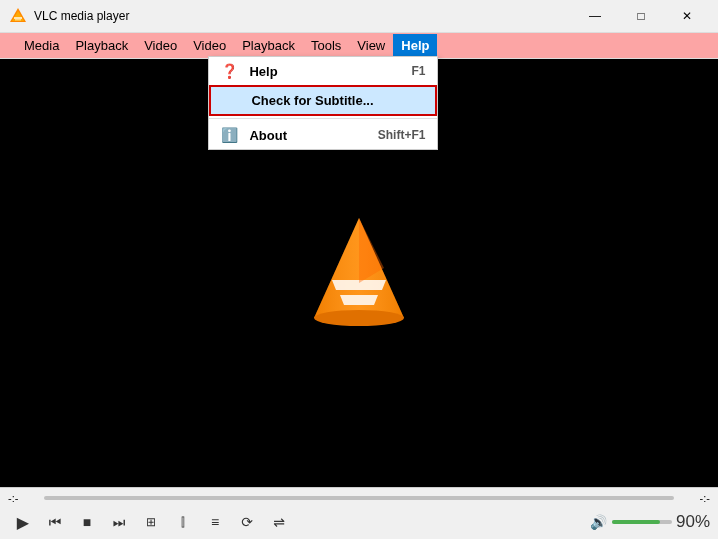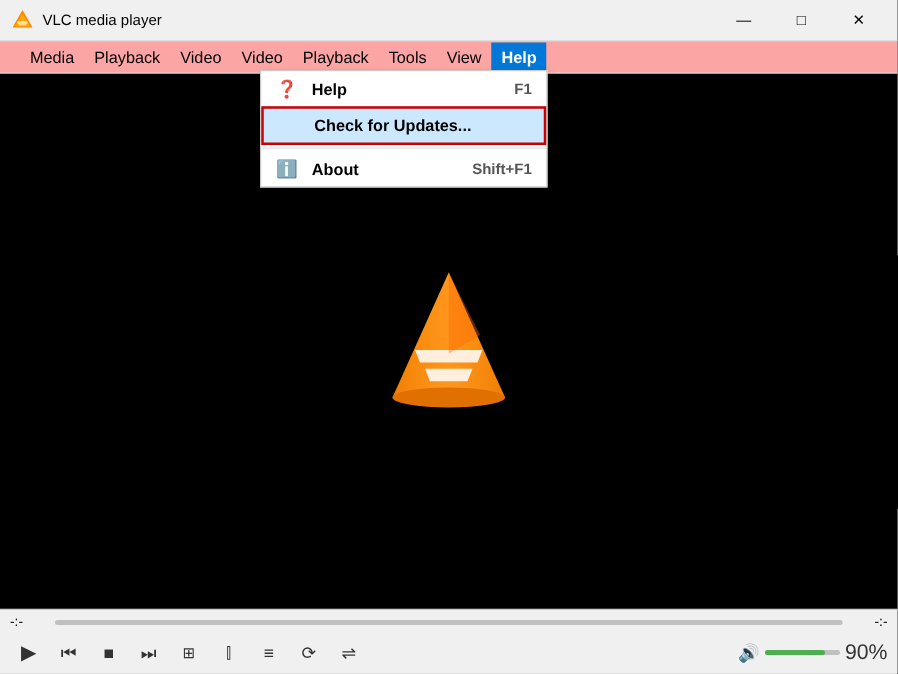--- a/index.html
+++ b/index.html
@@ -131,21 +131,21 @@
     <div class="dropdown" style="top:22px; right:-1px; left:auto; min-width:230px;">
 
       <div class="dropdown-item">
         <span class="item-icon" style="color:#f0a000;">❓</span>
         <span class="item-label">Help</span>
         <span class="item-shortcut">F1</span>
       </div>
 
       <div class="dropdown-item highlighted" style="border:2px solid #cc0000; background:#cce8ff;">
         <span class="item-icon"></span>
-        <span class="item-label">Check for Updates...</span>
+        <span class="item-label">Check for Subtitle...</span>
         <span class="item-shortcut"></span>
       </div>
       <div class="dropdown-divider"></div>
 
       <div class="dropdown-item">
         <span class="item-icon" style="color:#f0a000;">ℹ️</span>
         <span class="item-label">About</span>
         <span class="item-shortcut">Shift+F1</span>
       </div>
     </div>

